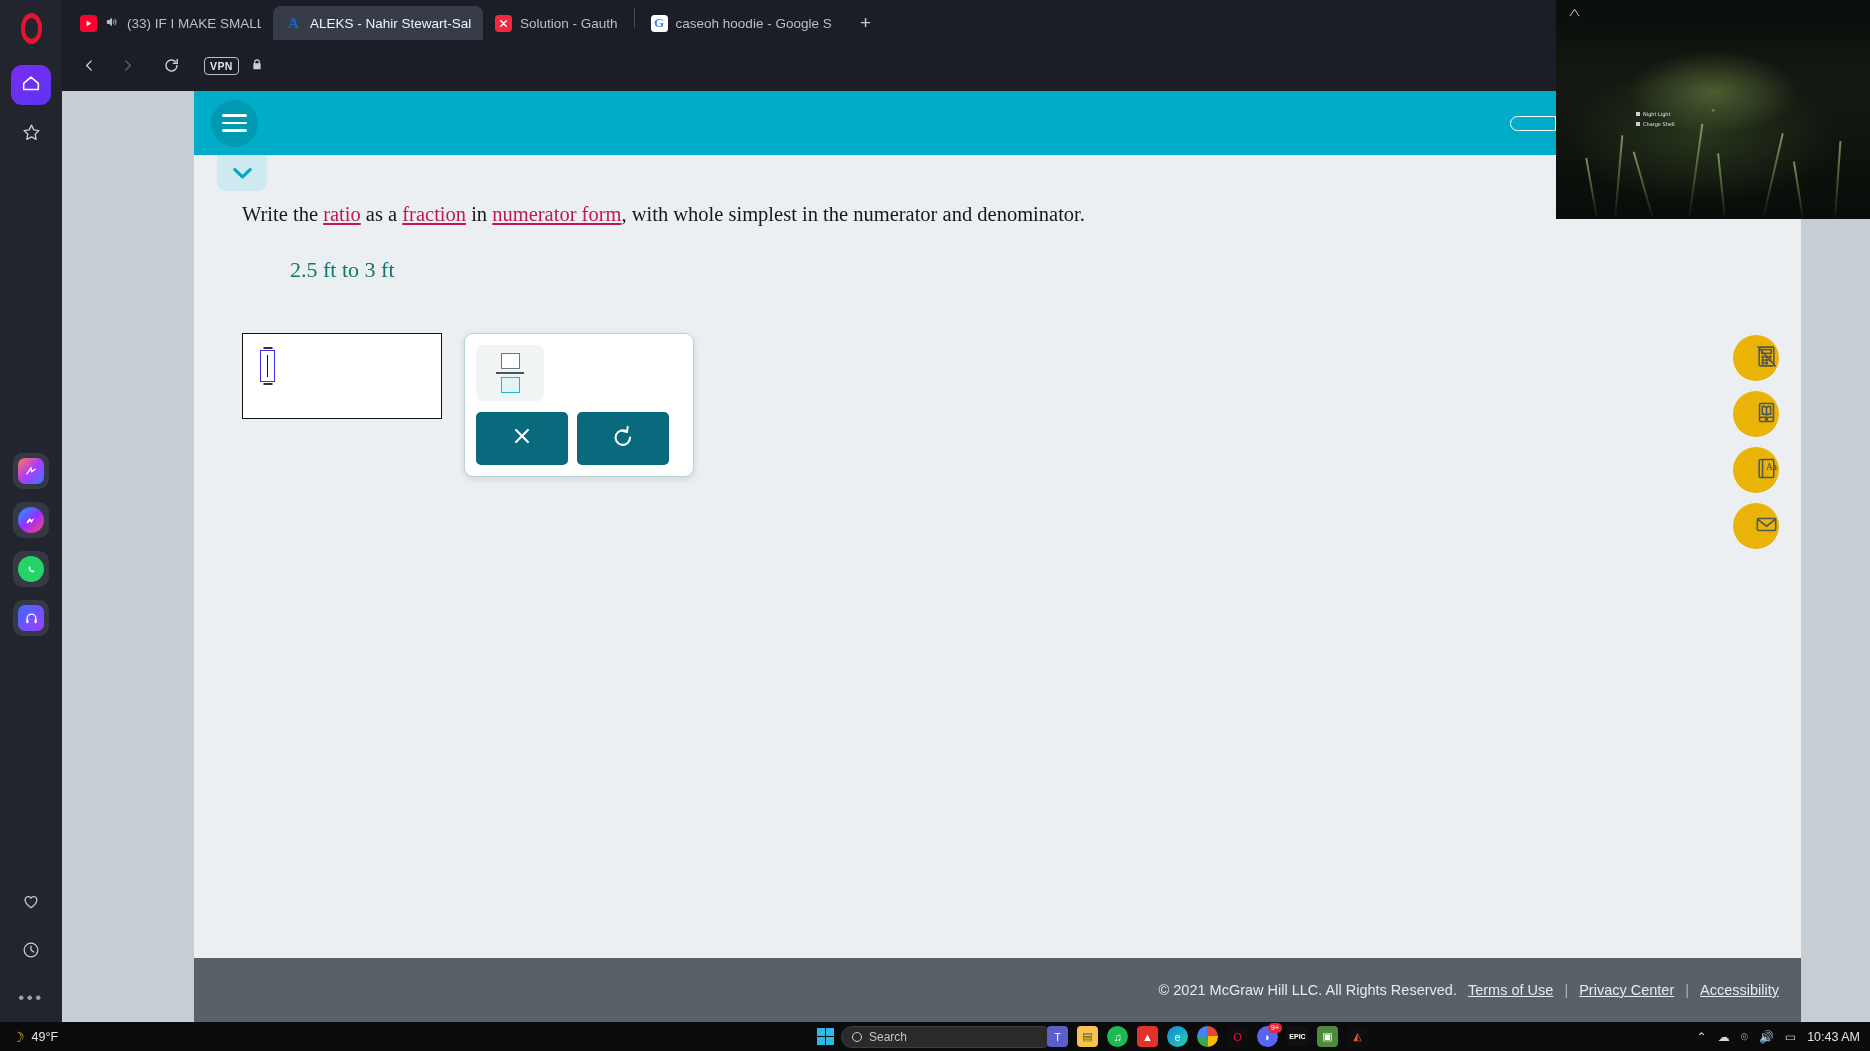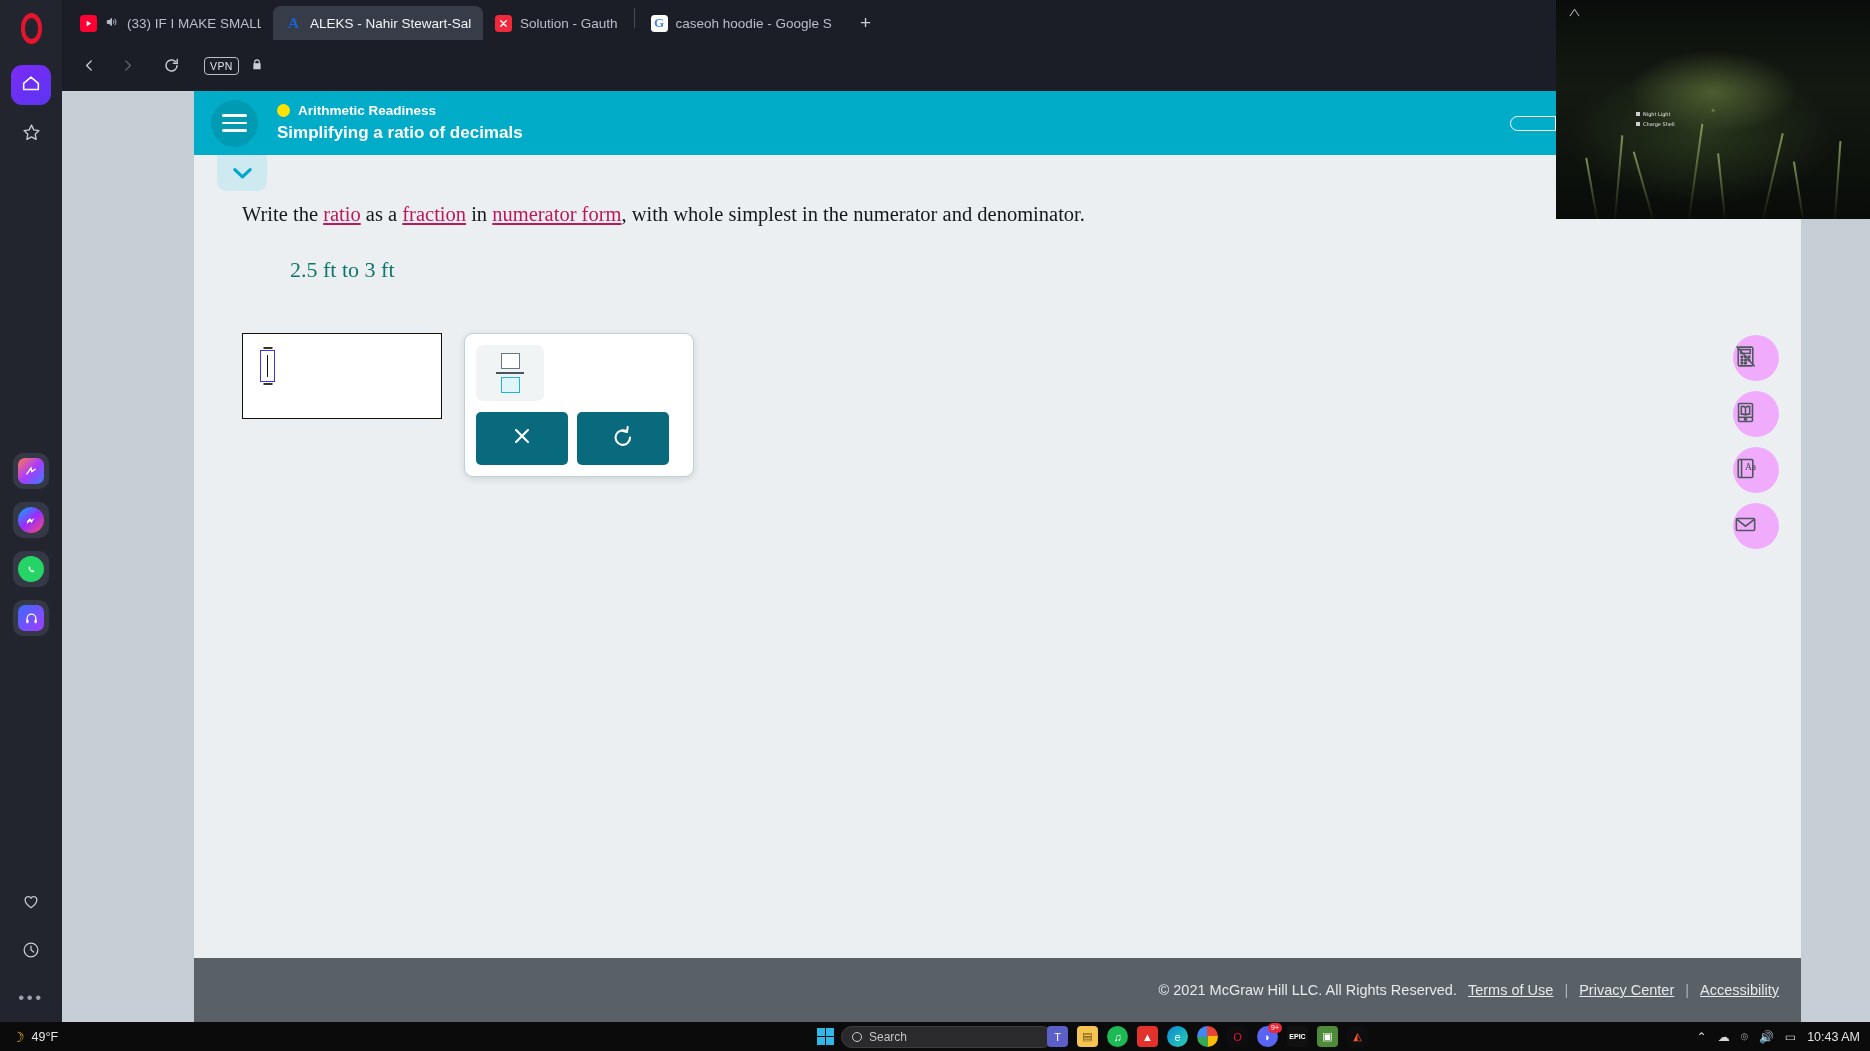--- a/index.html
+++ b/index.html
@@ -89,21 +89,21 @@
   }
   .nav-btn {
     width: 34px; height: 34px; border-radius: 17px;
     display: flex; align-items: center; justify-content: center;
     color: #c9ced8; font-size: 18px;
   }
   .nav-btn.dim { color: #5d6472; }
   .vpn-badge {
     margin-left: 12px;
     border: 1.5px solid #b9bfcb; border-radius: 4px;
-    color: #dfe3ea; font-size: 10.5px; font-weight: normal;
+    color: #dfe3ea; font-size: 10.5px; font-weight: bold;
     padding: 2px 5px; letter-spacing: .4px;
   }
   .lock-ico { color: #c9ced8; font-size: 14px; margin-left: 7px; }
   .url-text {
     margin-left: 11px; font-size: 15px; color: #a6adbb;
     white-space: nowrap; overflow: hidden;
     flex: 1;
   }
   .url-text b { color: #f0f3f8; font-weight: bold; }
 
@@ -208,22 +208,22 @@
     color: #fff; font-size: 25px;
   }
 
   
   .tools {
     position: absolute; right: 22px; top: 244px;
     display: flex; flex-direction: column; gap: 10px;
   }
   .tool {
     width: 46px; height: 46px; border-radius: 50%;
-    background: #f0abfc;
-    display: flex; align-items: center; justify-content: flex-start;
+    background: #eab308;
+    display: flex; align-items: center; justify-content: flex-end;
   }
 
   .action-bar {
     position: absolute; left: 0; bottom: 64px;
     width: 1607px; height: 75px;
     background: #eceff1;
     border-top: 6px solid #c5ced4;
     display: flex; align-items: center; padding-left: 48px; gap: 14px;
   }
   .btn-explanation {
@@ -464,27 +464,20 @@
     </div>
 
     <div class="page">
       <div class="aleks-shell">
 
         <div class="aleks-header">
           <div class="hamburger">
             <span></span>
             <span></span>
             <span></span>
-          </div>
-          <div class="hdr-text">
-            <div class="hdr-line1">
-              <span class="yellow-dot"></span>
-              <span>Arithmetic Readiness</span>
-            </div>
-            <div class="hdr-line2">Simplifying a ratio of decimals</div>
           </div>
           <div class="progress-wrap">
             <span class="pill first"></span>
             <span class="pill"></span>
             <span class="pill"></span>
             <span class="pill"></span>
             <span class="pill last"></span>
             <span class="progress-count">0</span>
           </div>
         </div>

